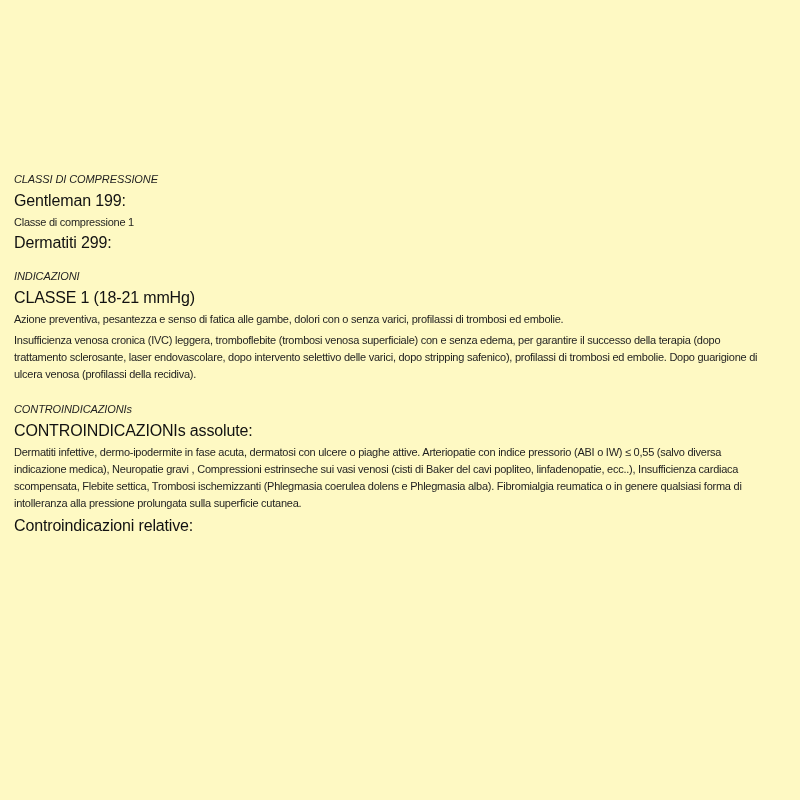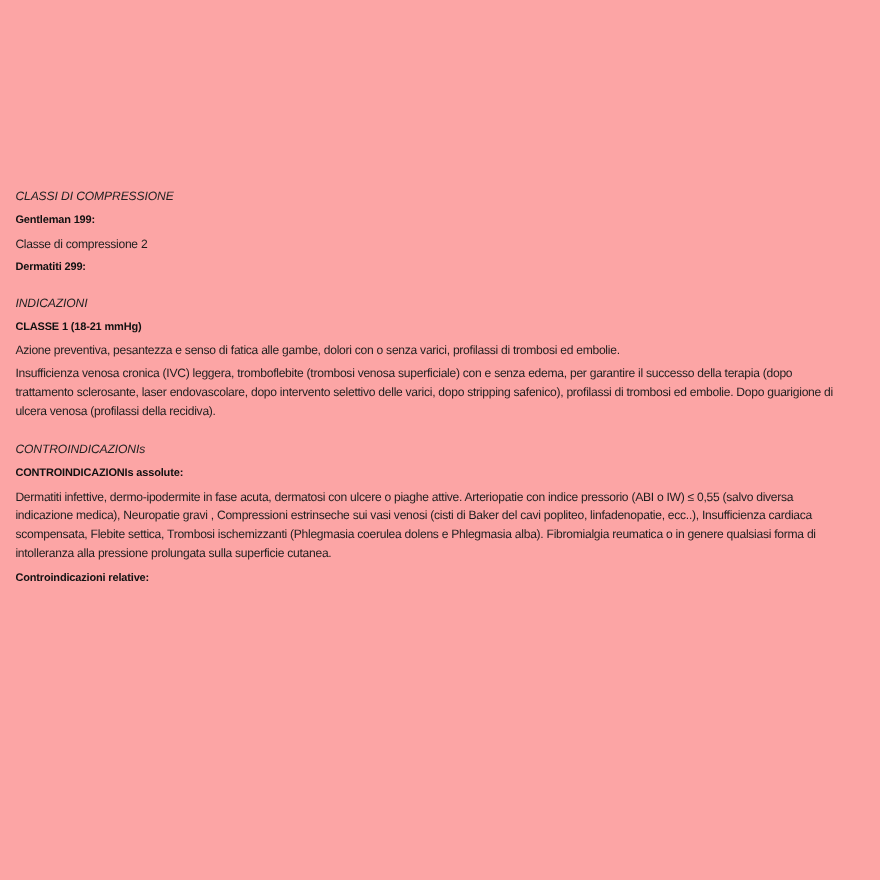--- a/index.html
+++ b/index.html
@@ -7,21 +7,21 @@
     padding: 0;
     background: #ffffff;
     width: 800px;
     height: 800px;
     overflow: hidden;
   }
   .page {
     position: relative;
     width: 800px;
     height: 800px;
-    background: #fca5a5;
+    background: #fef9c3;
     font-family: "Liberation Sans", sans-serif;
     color: #1b1b1b;
   }
   .doc {
     position: absolute;
     left: 14px;
     top: 172px;
     width: 757px;
   }
   .section {
@@ -30,22 +30,22 @@
   .section-heading {
     font-style: italic;
     font-weight: 400;
     font-size: 11px;
     letter-spacing: -0.1px;
     line-height: 15px;
     margin: 0 0 6px 0;
     color: #222222;
   }
   .entry-label {
-    font-weight: 700;
-    font-size: 10px;
+    font-weight: 400;
+    font-size: 16px;
     letter-spacing: -0.15px;
     line-height: 15px;
     margin: 0 0 6px 0;
     color: #111111;
   }
   .entry-text {
     font-weight: 400;
     font-size: 11px;
     letter-spacing: -0.25px;
     line-height: 17px;
@@ -58,21 +58,21 @@
 </style>
 </head>
 <body>
 
 <div class="page">
   <div class="doc">
 
     <div class="section">
       <h2 class="section-heading">CLASSI DI COMPRESSIONE</h2>
       <p class="entry-label">Gentleman 199:</p>
-      <p class="entry-text">Classe di compressione 2</p>
+      <p class="entry-text">Classe di compressione 1</p>
       <p class="entry-label">Dermatiti 299:</p>
     </div>
 
     <div class="section">
       <h2 class="section-heading">INDICAZIONI</h2>
       <p class="entry-label">CLASSE 1 (18-21 mmHg)</p>
       <p class="entry-text">Azione preventiva, pesantezza e senso di fatica alle gambe, dolori con o senza varici, profilassi di trombosi ed embolie.</p>
       <p class="entry-text">Insufficienza venosa cronica (IVC) leggera, tromboflebite (trombosi venosa superficiale) con e senza edema, per garantire il successo della terapia (dopo trattamento sclerosante, laser endovascolare, dopo intervento selettivo delle varici, dopo stripping safenico), profilassi di trombosi ed embolie. Dopo guarigione di ulcera venosa (profilassi della recidiva).</p>
     </div>
 

